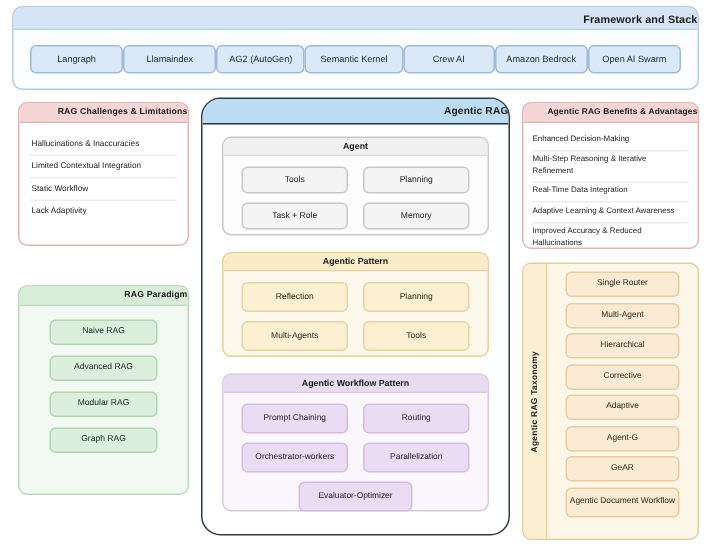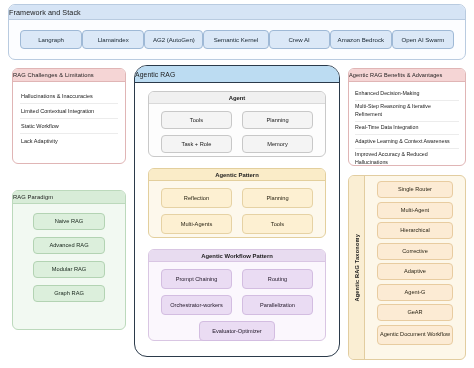--- a/index.html
+++ b/index.html
@@ -23,22 +23,22 @@
   
   .panel {
     position: absolute;
     box-sizing: border-box;
     border-radius: 6px;
     background: #ffffff;
   }
   .panel-title {
     box-sizing: border-box;
     width: 100%;
-    text-align: left;
-    font-weight: normal;
+    text-align: right;
+    font-weight: bold;
     letter-spacing: .1px;
     color: #1a1a1a;
   }
 
   
   #framework-panel {
     left: 8px;
     top: 4px;
     width: 458px;
     height: 56px;

